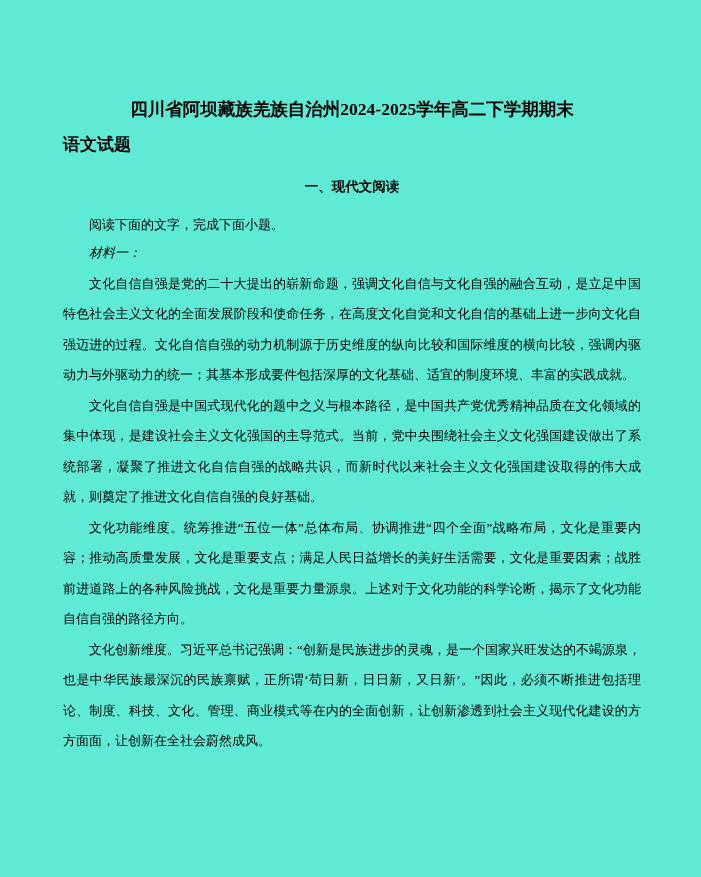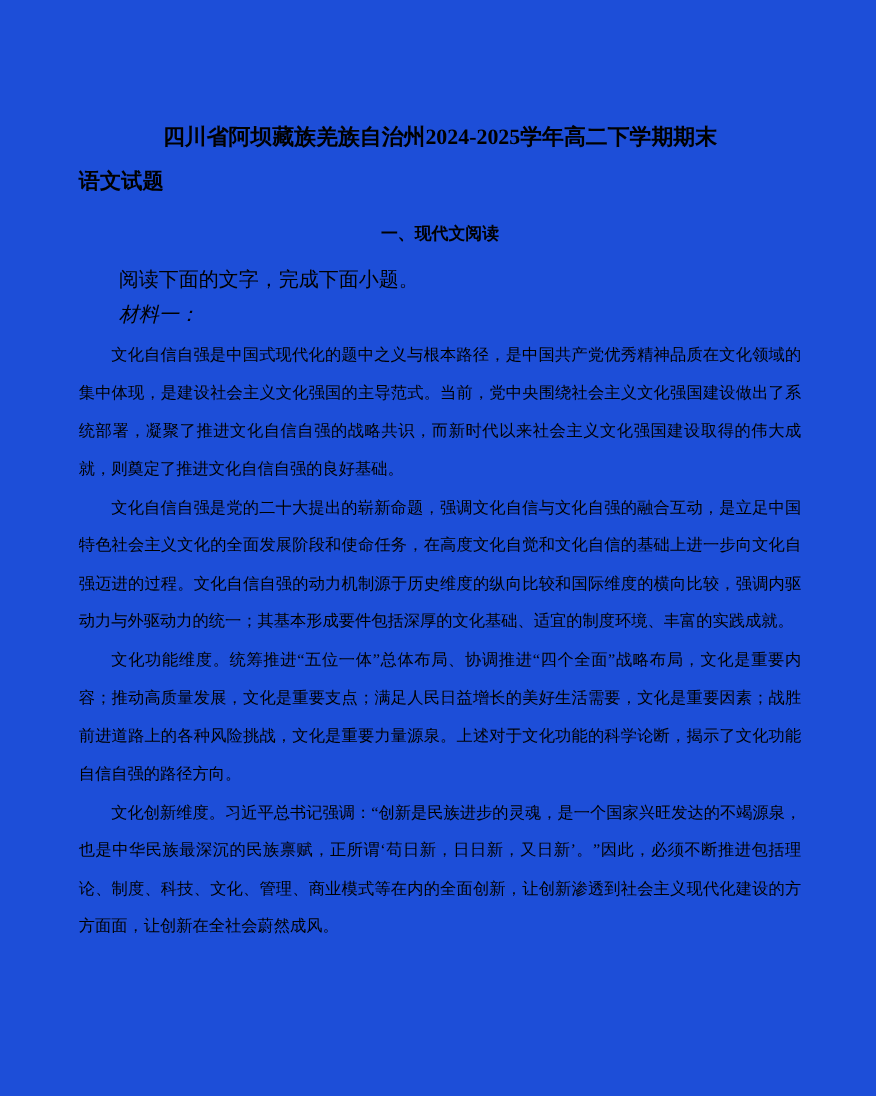--- a/index.html
+++ b/index.html
@@ -5,21 +5,21 @@
   html, body {
     margin: 0;
     padding: 0;
     background: #ffffff;
   }
   .page {
     position: relative;
     width: 701px;
     height: 877px;
     margin: 0 auto;
-    background: #1d4ed8;
+    background: #5eead4;
     color: #000000;
     font-family: "Liberation Serif", "DejaVu Serif", serif;
     box-sizing: border-box;
     padding: 92px 60px 40px 63px;
     overflow: hidden;
   }
   .doc-title {
     font-size: 17.5px;
     font-weight: bold;
     text-align: center;
@@ -34,52 +34,52 @@
     margin: 0 0 4px 0;
   }
   .section-heading {
     font-size: 13.5px;
     font-weight: bold;
     line-height: 26px;
     margin: 12px;
     text-align: center;
   }
   .instruction {
-    font-size: 16px;
+    font-size: 13px;
     line-height: 26px;
     margin: 0;
     text-indent: 2em;
   }
   .body-text {
     font-size: 13px;
     line-height: 30.5px;
     text-align: justify;
     text-justify: inter-ideograph;
     margin: 0;
     text-indent: 2em;
   }
   .material-label {
-    font-size: 16px;
+    font-size: 13px;
     line-height: 30.5px;
     margin: 0;
     text-indent: 2em;
     font-style: italic;
   }
 </style>
 </head>
 <body>
 
 <div class="page">
 
   <h1 class="doc-title">四川省阿坝藏族羌族自治州2024-2025学年高二下学期期末</h1>
   <h2 class="doc-subtitle">语文试题</h2>
 
   <div class="section-heading">一、现代文阅读</div>
   <p class="instruction">阅读下面的文字，完成下面小题。</p>
 
   <p class="material-label">材料一：</p>
 
+  <p class="body-text">文化自信自强是党的二十大提出的崭新命题，强调文化自信与文化自强的融合互动，是立足中国特色社会主义文化的全面发展阶段和使命任务，在高度文化自觉和文化自信的基础上进一步向文化自强迈进的过程。文化自信自强的动力机制源于历史维度的纵向比较和国际维度的横向比较，强调内驱动力与外驱动力的统一；其基本形成要件包括深厚的文化基础、适宜的制度环境、丰富的实践成就。</p>
   <p class="body-text">文化自信自强是中国式现代化的题中之义与根本路径，是中国共产党优秀精神品质在文化领域的集中体现，是建设社会主义文化强国的主导范式。当前，党中央围绕社会主义文化强国建设做出了系统部署，凝聚了推进文化自信自强的战略共识，而新时代以来社会主义文化强国建设取得的伟大成就，则奠定了推进文化自信自强的良好基础。</p>
-  <p class="body-text">文化自信自强是党的二十大提出的崭新命题，强调文化自信与文化自强的融合互动，是立足中国特色社会主义文化的全面发展阶段和使命任务，在高度文化自觉和文化自信的基础上进一步向文化自强迈进的过程。文化自信自强的动力机制源于历史维度的纵向比较和国际维度的横向比较，强调内驱动力与外驱动力的统一；其基本形成要件包括深厚的文化基础、适宜的制度环境、丰富的实践成就。</p>
   <p class="body-text">文化功能维度。统筹推进“五位一体”总体布局、协调推进“四个全面”战略布局，文化是重要内容；推动高质量发展，文化是重要支点；满足人民日益增长的美好生活需要，文化是重要因素；战胜前进道路上的各种风险挑战，文化是重要力量源泉。上述对于文化功能的科学论断，揭示了文化功能自信自强的路径方向。</p>
   <p class="body-text">文化创新维度。习近平总书记强调：“创新是民族进步的灵魂，是一个国家兴旺发达的不竭源泉，也是中华民族最深沉的民族禀赋，正所谓‘苟日新，日日新，又日新’。”因此，必须不断推进包括理论、制度、科技、文化、管理、商业模式等在内的全面创新，让创新渗透到社会主义现代化建设的方方面面，让创新在全社会蔚然成风。</p>
 
 </div>
 
 </body></html>

